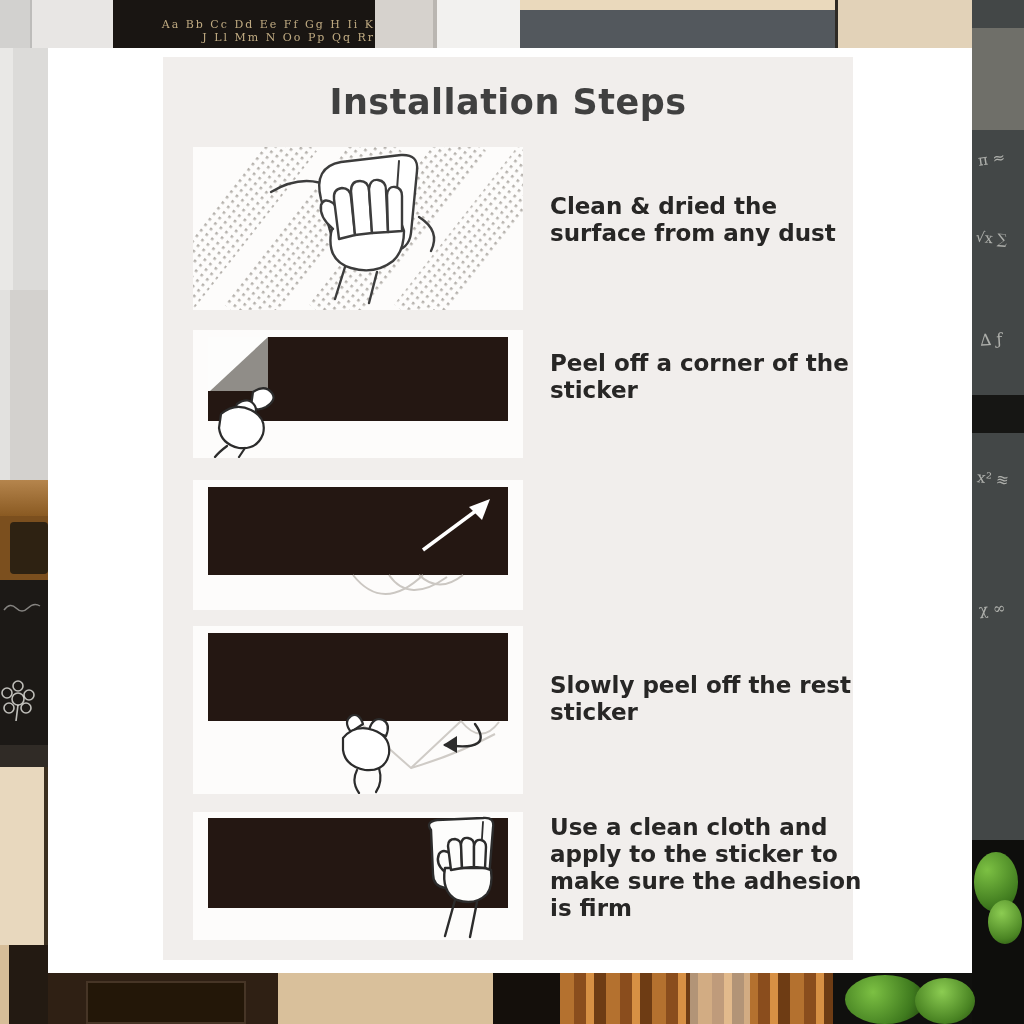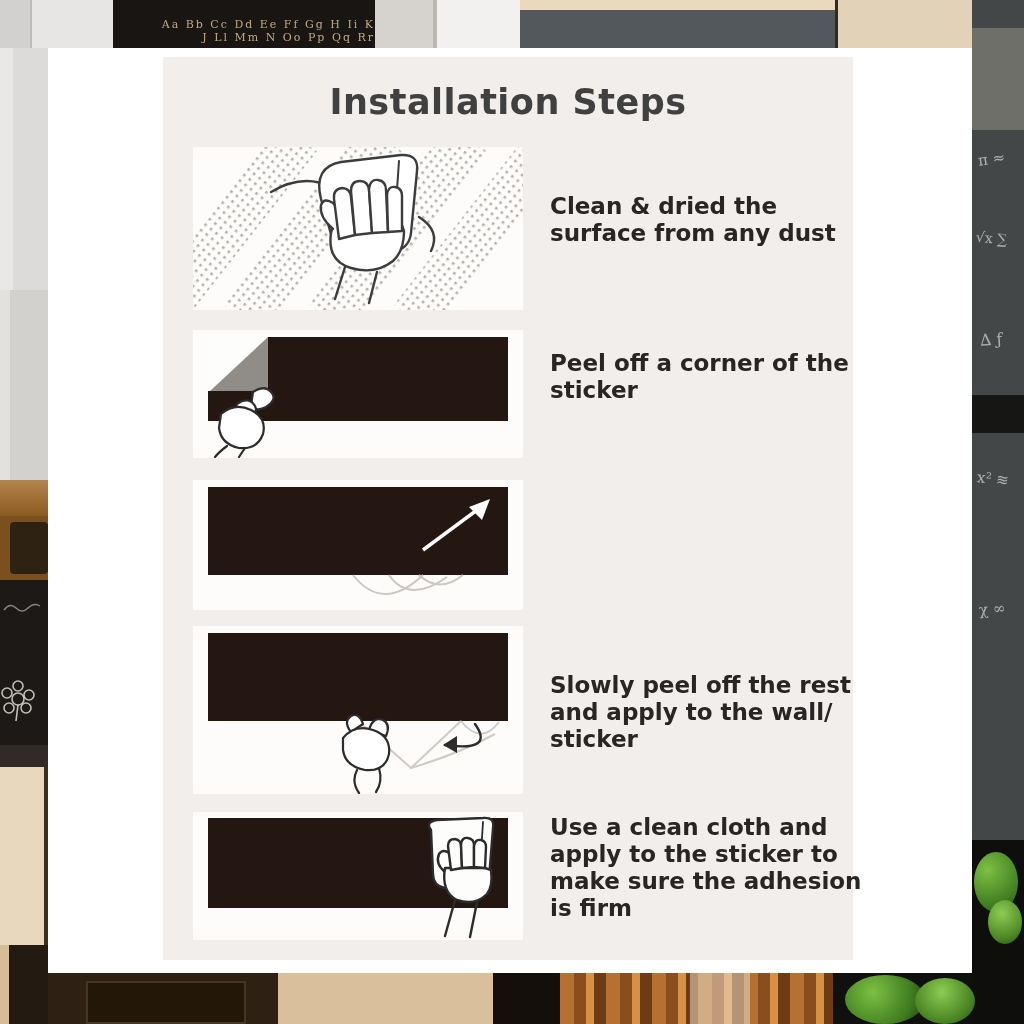--- a/index.html
+++ b/index.html
@@ -190,21 +190,20 @@
           <path d="M164,144 Q158,156 166,167" fill="none"></path>
           <path d="M186,142 Q190,156 183,166" fill="none"></path>
           <path d="M282,98 Q302,126 252,119" fill="none" stroke-width="2.4"></path>
           <polygon points="250,119 264,110 264,127" fill="#2c2c2c" stroke="none"></polygon>
         </g>
       </svg>
     </div>
 
     <div class="step-text" style="top:615px;">
       <div>Slowly peel off the rest</div>
-      <div>and apply to the wall/</div>
       <div>sticker</div>
     </div>
 
     <div class="illus" style="top:755px;height:128px;">
       <svg width="330" height="128" viewBox="0 0 330 128">
         <rect x="15" y="6" width="300" height="90" fill="#241712"></rect>
         <g fill="#fdfdfc" stroke="#2c2c2c" stroke-width="2.4" stroke-linejoin="round" stroke-linecap="round">
           <path d="M238,18 Q232,10 244,8 L290,6 Q302,5 300,16 L296,66 Q295,78 282,78 L252,76 Q240,74 240,62 Z"></path>
           <path d="M290,10 L286,74" fill="none" stroke-width="1.8"></path>
           <path d="M252,60 Q242,52 246,42 Q250,36 258,42 L262,52"></path>

